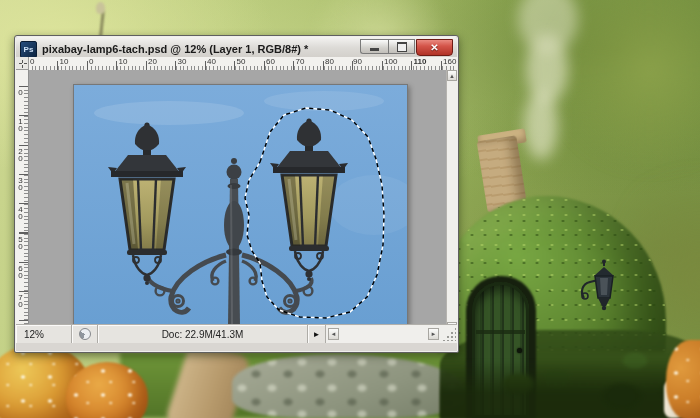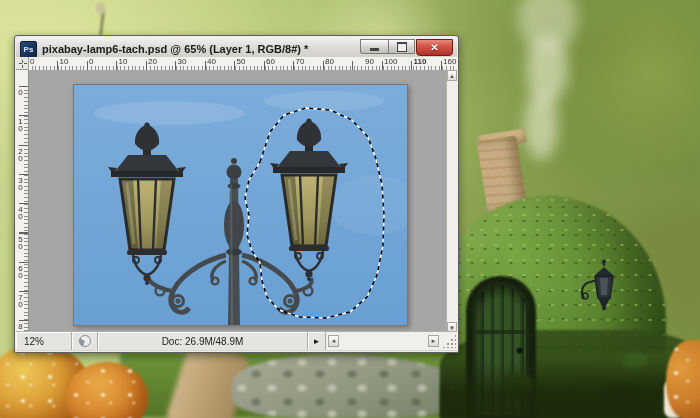--- a/index.html
+++ b/index.html
@@ -119,21 +119,21 @@
 
   #canvas-area{position:absolute;left:14px;top:34px;width:418px;height:263px;background:#a6a6a6;overflow:hidden;}
   #doc-image{position:absolute;left:44px;top:14px;width:333px;height:240px;border:1px solid #777;box-shadow:2px 2px 5px rgba(0,0,0,.3);}
   #doc-image svg{display:block;}
 
   #vscroll{position:absolute;right:1px;top:34px;width:11px;height:263px;background:#f0efec;border-left:1px solid #b5b3af;box-sizing:border-box;}
   .sbtn{position:absolute;left:0;width:10px;height:11px;display:flex;align-items:center;justify-content:center;font-size:6px;color:#555;background:linear-gradient(180deg,#fbfbfa,#dcdad5);border:1px solid #a8a6a1;box-sizing:border-box;}
   #vs-up{top:0;}
   #vs-down{bottom:0;}
 
-  #bottom-bar{position:absolute;left:1px;bottom:2px;right:1px;height:18px;background:#e6e4e0;border-top:1px solid #b2b0ab;display:flex;align-items:stretch;font-size:10px;color:#222;}
+  #bottom-bar{position:absolute;left:1px;bottom:9px;right:1px;height:18px;background:#e6e4e0;border-top:1px solid #b2b0ab;display:flex;align-items:stretch;font-size:10px;color:#222;}
   .bb-field{border-right:1px solid #aeaca7;box-shadow:inset 1px 1px 0 #fbfaf9;display:flex;align-items:center;box-sizing:border-box;}
   #zoom-field{width:56px;padding-left:8px;}
   #vc-icon-wrap{width:26px;justify-content:center;}
   #vc-icon{width:10px;height:10px;border-radius:50%;border:1px solid #85888d;background:conic-gradient(from 200deg,#8f969e 0 100deg,#eceff2 100deg 360deg);}
   #doc-field{width:210px;justify-content:center;}
   #status-menu{width:18px;justify-content:center;border-right:1px solid #aeaca7;font-size:8px;color:#111;}
   #hscroll{flex:1 1 auto;position:relative;background:#f0efec;}
   #hs-left{left:2px;top:3px;}
   #hs-right{right:18px;top:3px;left:auto;}
   #hscroll .sbtn{position:absolute;width:11px;height:12px;}
@@ -194,21 +194,21 @@
     </div>
   <div class="abs" id="mush-right-stem"></div>
   <div class="abs" id="mush-right">
       <div class="spots"></div>
     </div>
 
   <div class="abs" id="ps-window">
 
     <div id="title-bar">
       <div id="ps-logo">Ps</div>
-      <div id="title-text">pixabay-lamp6-tach.psd @ 65% (Layer 1, RGB/8#) *</div>
+      <div id="title-text">pixabay-lamp6-tach.psd @ 12% (Layer 1, RGB/8#) *</div>
       <div class="winbtns">
         <div class="wbtn" id="btn-min">
             <div class="glyph"></div>
           </div>
         <div class="wbtn" id="btn-max">
             <div class="glyph"></div>
           </div>
         <div class="wbtn" id="btn-close">
             <span>✕</span>
           </div>
@@ -223,21 +223,21 @@
           <span class="rl-t" style="left: 43.5px;">10</span>
           <span class="rl-t" style="left: 73px;">0</span>
           <span class="rl-t" style="left: 102.5px;">10</span>
           <span class="rl-t" style="left: 132px;">20</span>
           <span class="rl-t" style="left: 161.5px;">30</span>
           <span class="rl-t" style="left: 191px;">40</span>
           <span class="rl-t" style="left: 220.5px;">50</span>
           <span class="rl-t" style="left: 250px;">60</span>
           <span class="rl-t" style="left: 279.5px;">70</span>
           <span class="rl-t" style="left: 309px;">80</span>
-          <span class="rl-t" style="left: 349px;">90</span>
+          <span class="rl-t" style="left: 337px;">90</span>
           <span class="rl-t" style="left: 368px;">100</span>
           <span class="rl-t" style="left: 397.5px; font-weight: bold;">110</span>
           <span class="rl-t" style="left: 427px;">160</span>
         </div>
     </div>
     <div id="corner-box">
       <div class="ch"></div>
       <div class="cv"></div>
     </div>
     <div id="ruler-left">
@@ -347,21 +347,21 @@
     </div>
 
     <div id="bottom-bar">
       <div class="bb-field" id="zoom-field">
           <span>12%</span>
         </div>
       <div class="bb-field" id="vc-icon-wrap">
           <div id="vc-icon"></div>
         </div>
       <div class="bb-field" id="doc-field">
-          <span>Doc: 26.9M/48.9M</span>
+          <span>Doc: 22.9M/41.3M</span>
         </div>
       <div class="bb-field" id="status-menu">
           <span>►</span>
         </div>
       <div id="hscroll">
         <div class="sbtn" id="hs-left">
             <span>◄</span>
           </div>
         <div class="sbtn" id="hs-right">
             <span>►</span>

